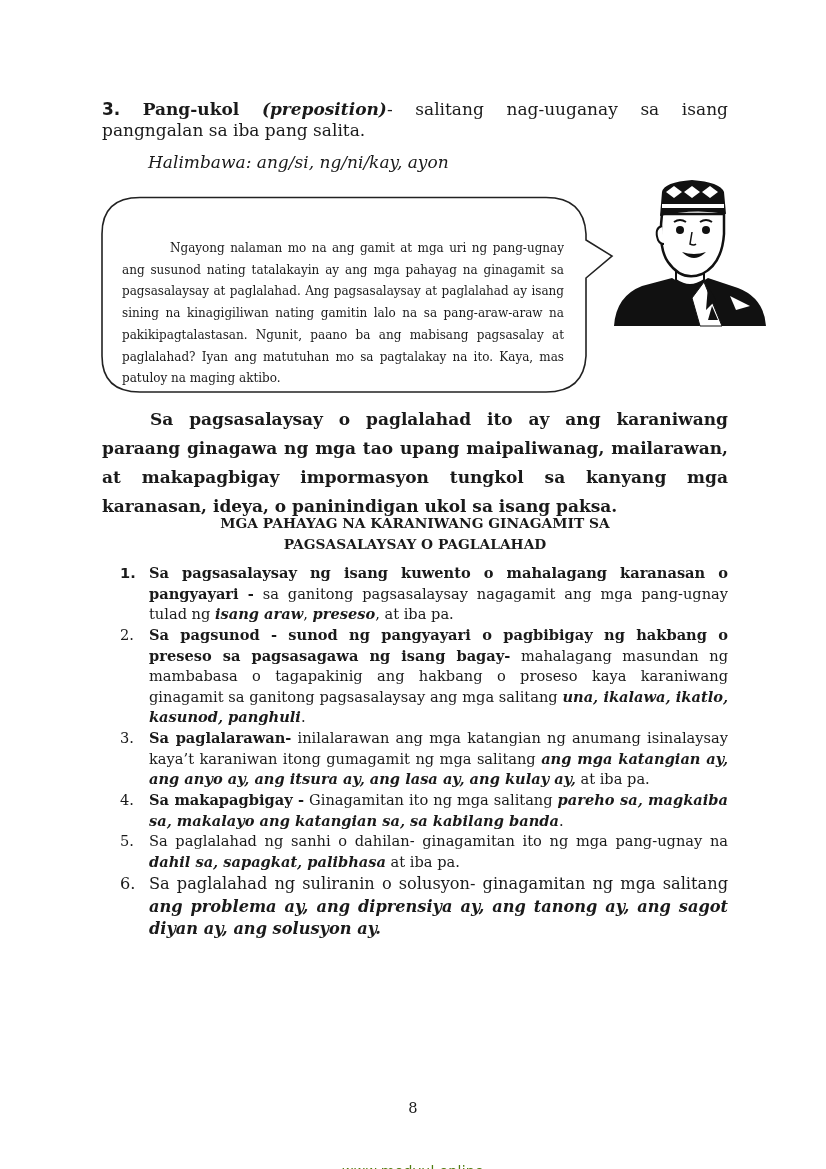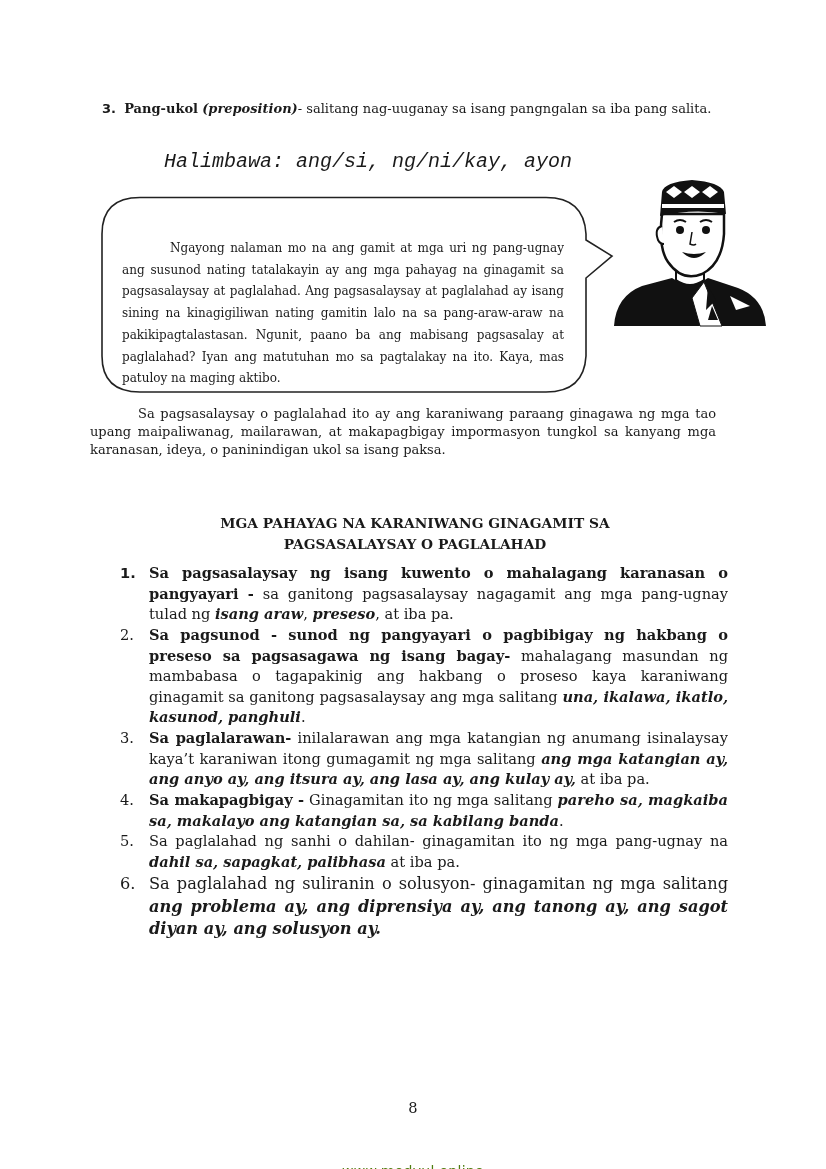--- a/index.html
+++ b/index.html
@@ -1,36 +1,36 @@
 <!DOCTYPE html>
 <html><head>
 <meta charset="utf-8">
 <style>
   html, body { margin: 0; padding: 0; background: #ffffff; }
   body { width: 826px; height: 1169px; position: relative; overflow: hidden;
          font-family: "DejaVu Serif", serif; color: #1a1a1a; }
   .page { position: absolute; left: 0; top: 0; width: 826px; height: 1169px; }
 
-  .p { position: absolute; font-size: 13px; line-height: 20.5px; text-align: justify; }
+  .p { position: absolute; font-size: 17px; line-height: 20.5px; text-align: justify; }
   .b { font-weight: bold; }
   .bi { font-weight: bold; font-style: italic; }
 
   #item3 { left: 102px; top: 99px; width: 626px; }
   #item3 .num { display: inline-block; width: 18px; font-family: "DejaVu Sans", sans-serif; font-weight: bold; }
-  #example { left: 164px; top: 152px; font-style: italic; font-size: 20px; font-family: Liberation Mono, monospace; }
+  #example { left: 148px; top: 152px; font-style: italic; font-size: 17px; }
 
   #bubble { position: absolute; left: 100px; top: 196px; width: 486px; height: 198px; }
   #bubble svg { position: absolute; left: 0; top: 0; }
   #bubble-text { position: absolute; left: 122px; top: 238px; width: 442px;
                  font-size: 12px; line-height: 21.7px; text-align: justify; text-align-last: left; }
   #bubble-text .indent { display: inline-block; width: 48px; }
 
   #character { position: absolute; left: 612px; top: 178px; width: 156px; height: 150px; }
 
-  #intro { left: 90px; top: 405px; width: 626px; line-height: 18px; }
+  #intro { left: 102px; top: 405px; width: 626px; line-height: 29px; font-weight: bold; }
   #intro .indent { display: inline-block; width: 48px; }
 
   #heading { position: absolute; left: 180px; top: 513px; width: 470px; text-align: center;
              font-weight: bold; font-size: 13.8px; line-height: 21px; }
 
   .li { position: absolute; left: 120px; width: 608px; font-size: 14.6px; line-height: 20.5px; text-align: justify; }
   .li .n { position: absolute; left: 0; top: 0; }
   .li .t { display: block; padding-left: 29px; }
   #li1 { top: 563px; }
   #li1 .n { font-family: "DejaVu Sans", sans-serif; font-weight: bold; }

